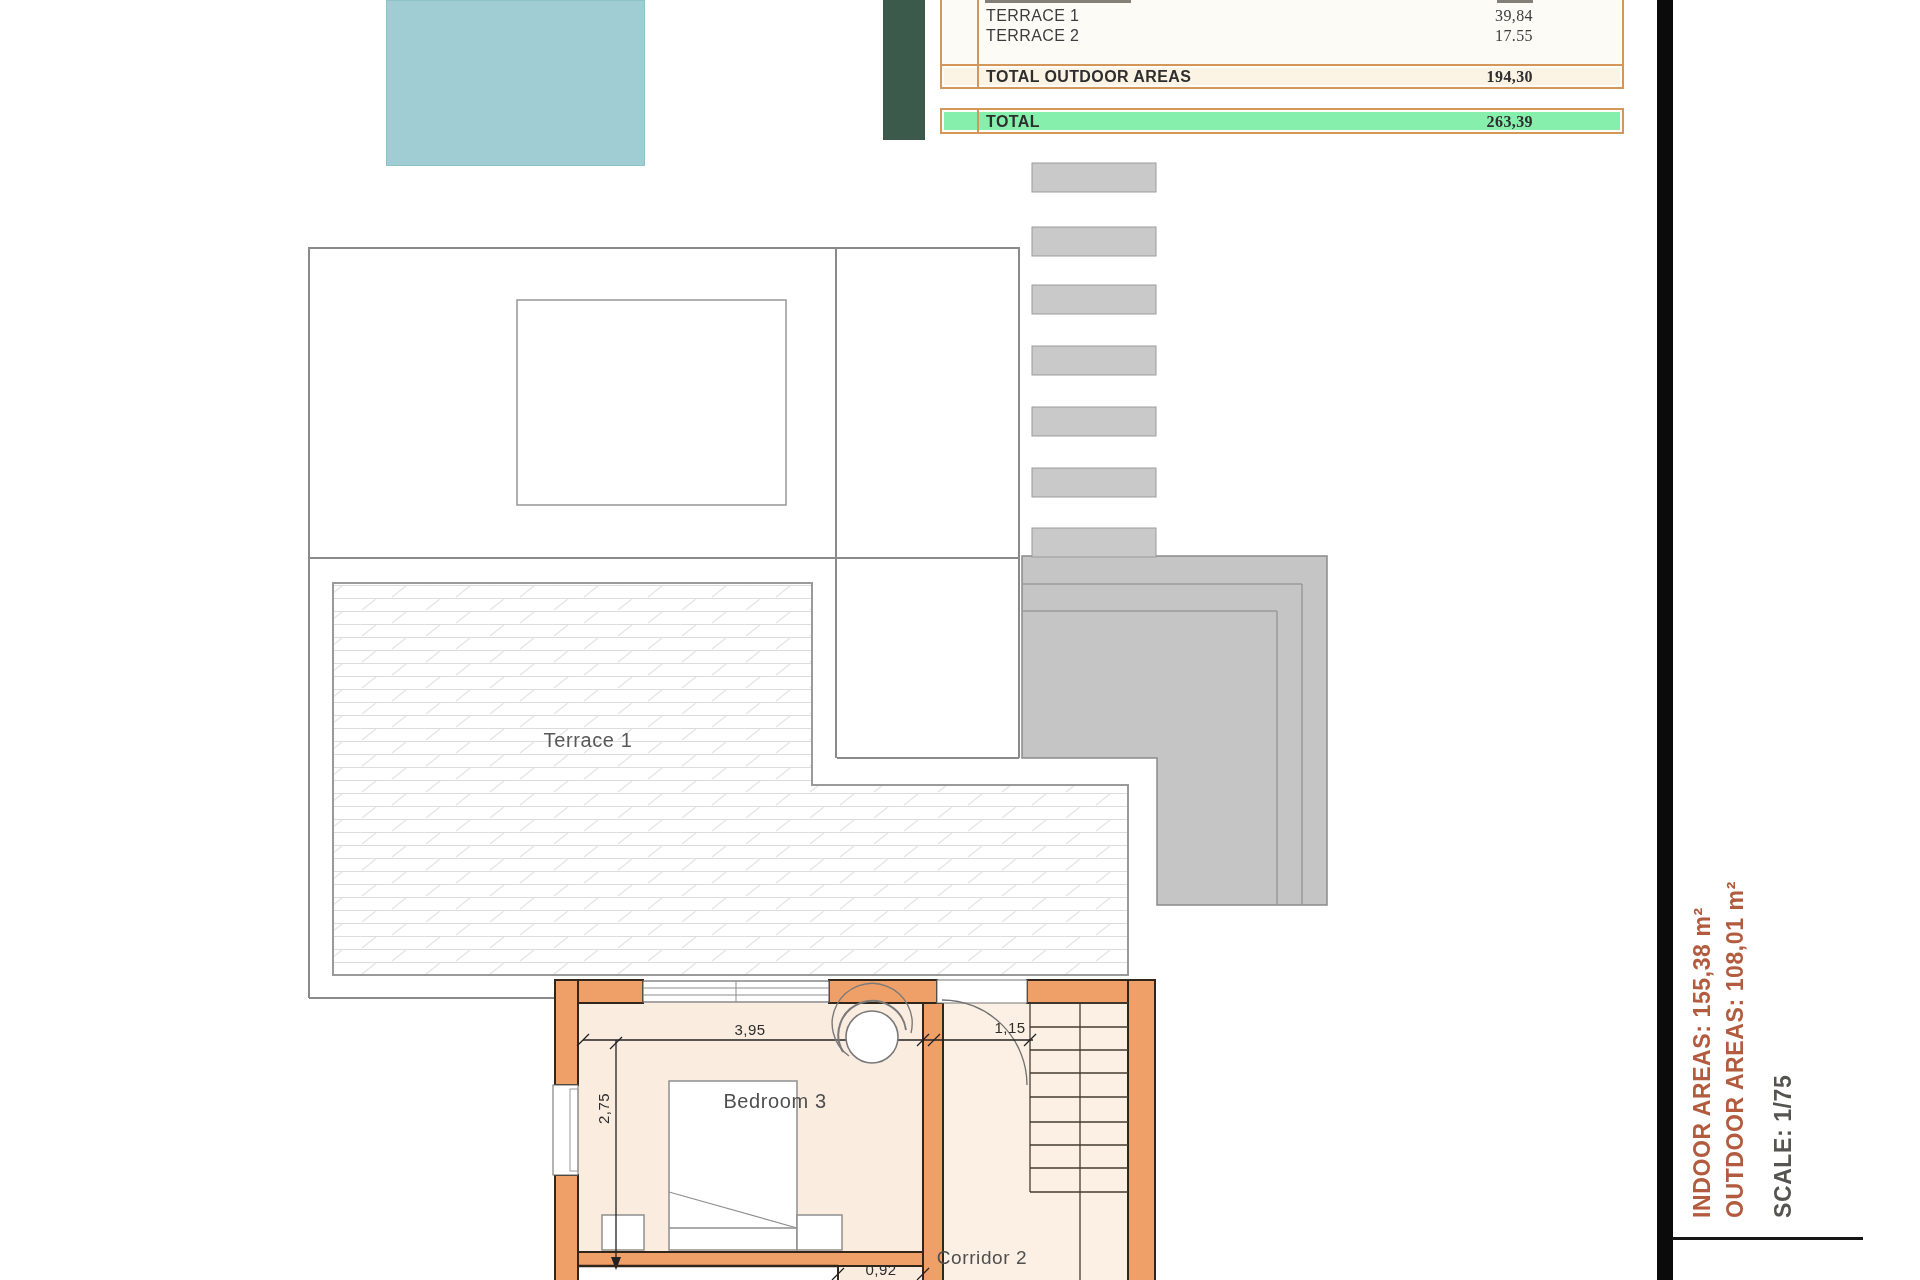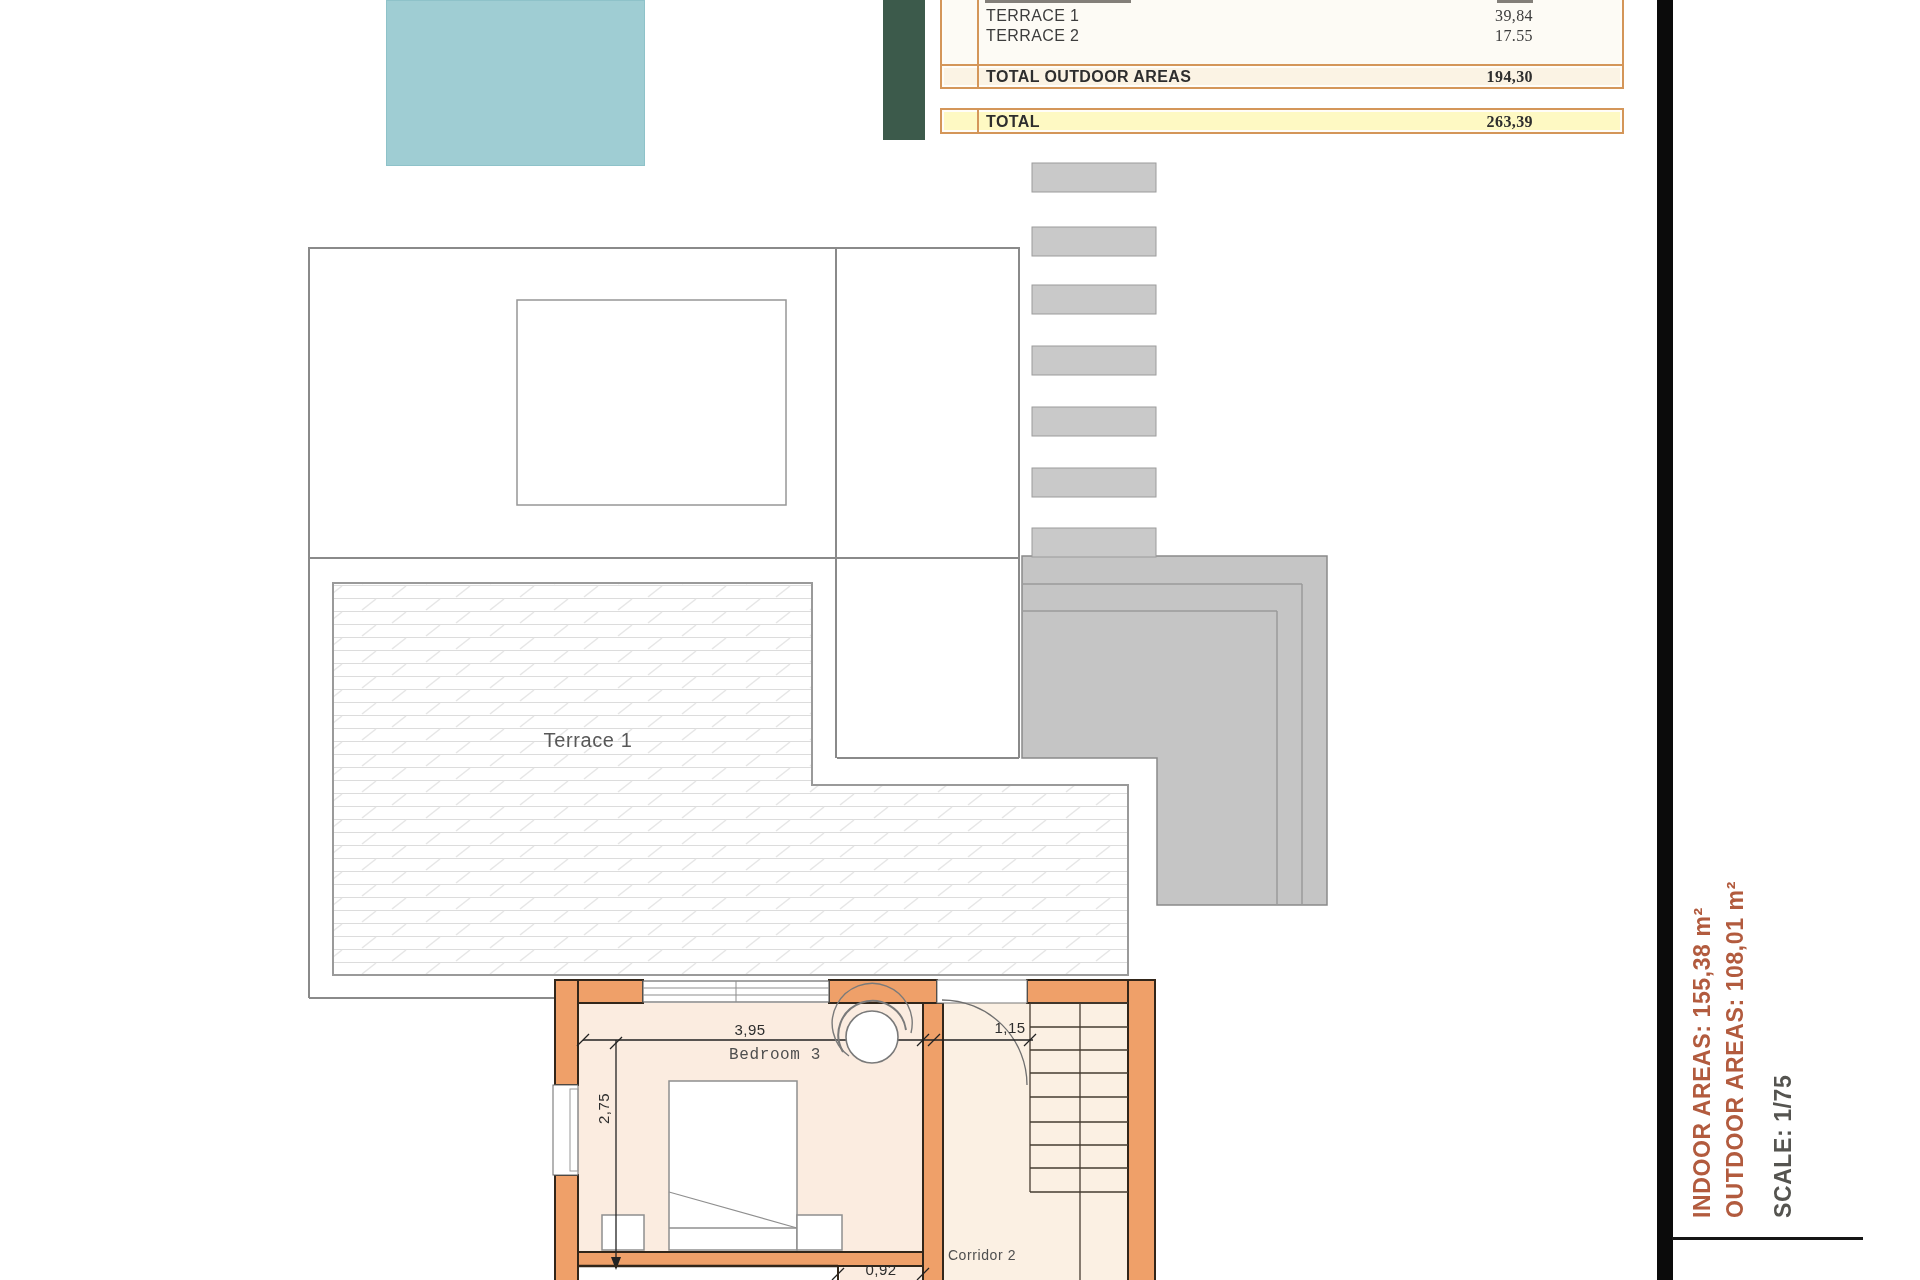--- a/index.html
+++ b/index.html
@@ -15,30 +15,30 @@
   .bottomline{left:1672px;top:1237px;width:191px;height:3px;background:#161616;}
 
   
   .tbox{box-sizing:border-box;background:#fdfbf5;border:2px solid #d49659;box-shadow:inset 0 0 0 2px #fffdf8;}
   .innerbox{left:940px;top:-42px;width:684px;height:131px;}
   .vdiv{position:absolute;width:2px;background:#d49659;}
   .trow{position:absolute;left:44px;right:89px;display:flex;justify-content:space-between;align-items:center;
         font-size:16px;letter-spacing:.4px;color:#3d3d3d;}
   .trow .val{text-align:right;font-family:Liberation Serif, serif;}
   .toa{left:940px;top:64px;width:684px;height:25px;background:#fbf3e4;}
-  .totalbox{left:940px;top:108px;width:684px;height:26px;background:#fef9c3;}
+  .totalbox{left:940px;top:108px;width:684px;height:26px;background:#86efac;}
   .bold{font-weight:bold;color:#2e2e2e;gap:24px;}
   .remnant{background:#5a564f;opacity:.75;}
 
   
   .rlabel{position:absolute;text-align:center;color:#4f4f4f;letter-spacing:.6px;}
   .dim{position:absolute;text-align:center;color:#2d2d2d;font-size:15px;letter-spacing:.4px;}
   .terr{left:498px;top:729px;width:180px;font-size:20px;color:#585858;}
-  .bed3{left:695px;top:1046px;width:160px;font-size:16px;font-family:Liberation Mono, monospace;}
-  .cor2{left:902px;top:1247px;width:160px;font-size:14px;}
+  .bed3{left:695px;top:1090px;width:160px;font-size:20px;}
+  .cor2{left:902px;top:1247px;width:160px;font-size:19px;}
   .d395{left:715px;top:1021px;width:70px;}
   .d115{left:977px;top:1019px;width:66px;}
   .d275{left:576px;top:1092px;width:54px;transform:rotate(-90deg);transform-origin:center;top:1100px;}
   .d273{left:683px;top:1333px;width:70px;text-decoration:underline;}
   .d092{left:848px;top:1261px;width:66px;}
 
   
   .vtext{position:absolute;bottom:62px;white-space:nowrap;transform-origin:0 100%;transform:rotate(-90deg);
          font-weight:bold;font-size:23px;letter-spacing:.6px;}
   .vt1{left:1716px;color:#b25b3e;}

